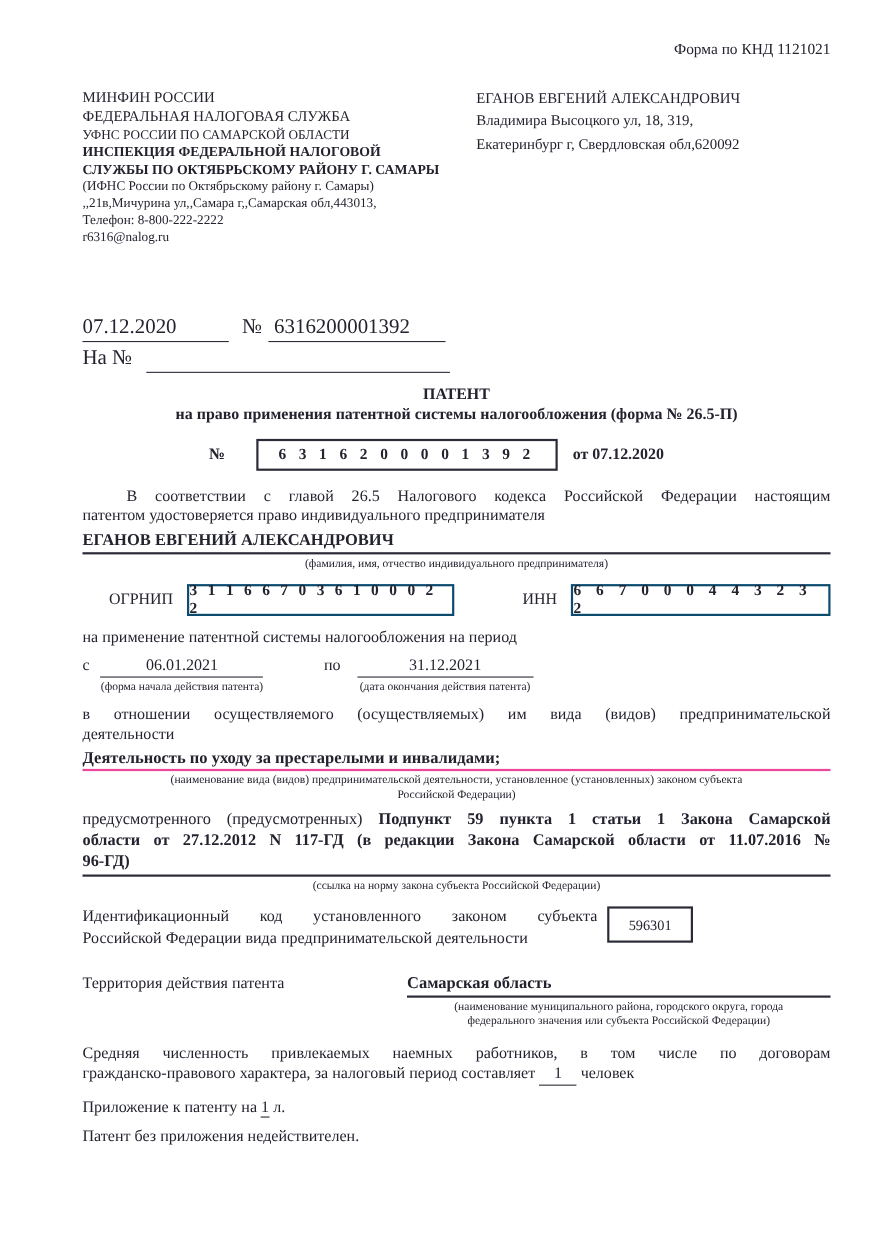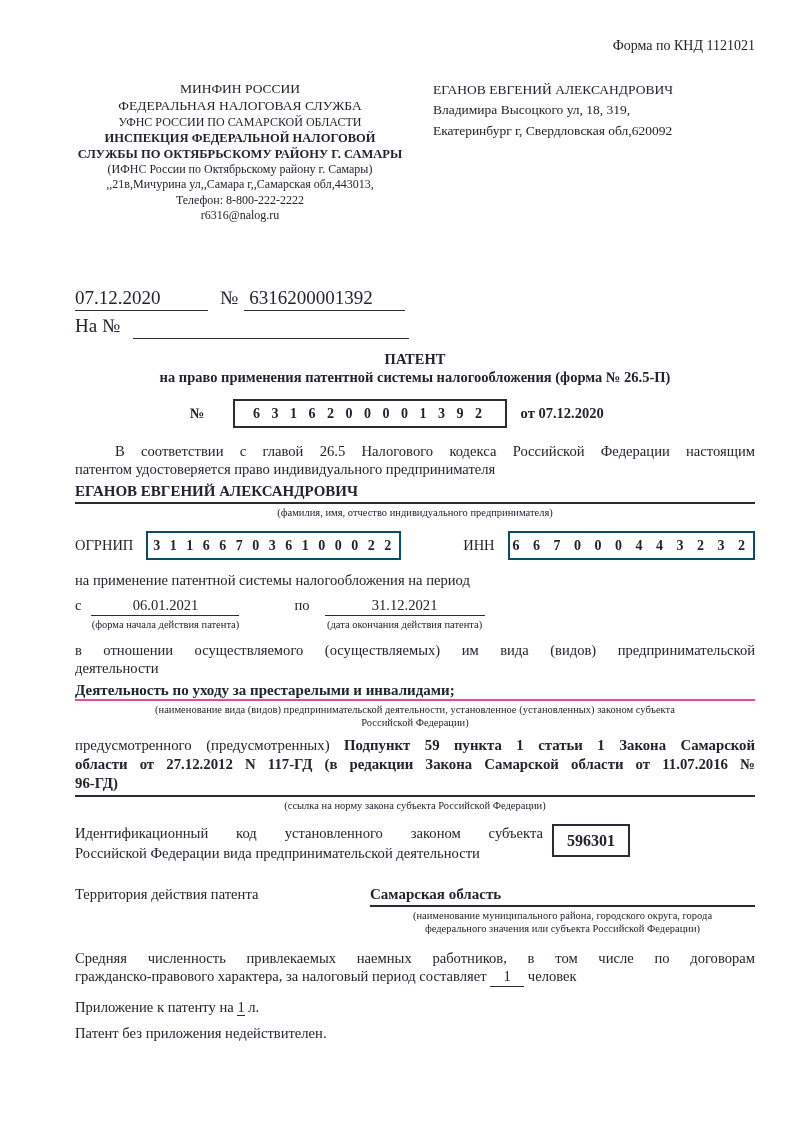--- a/index.html
+++ b/index.html
@@ -6,21 +6,21 @@
   .page{
     width:793px;height:1123px;box-sizing:border-box;
     background:#ffffff;position:relative;overflow:hidden;
     font-family:"Liberation Serif","DejaVu Serif",serif;
     color:#23232f;
   }
   .content{margin:0 38px 0 75px;width:680px;}
   
   .form-code{padding-top:38px;text-align:right;font-size:14px;}
   .header{display:flex;margin-top:26px;}
-  .issuer{width:330px;text-align:center;line-height:1.28;}
+  .issuer{width:330px;line-height:1.28;}
   .issuer .l-big{font-size:13.5px;}
   .issuer .l-mid{font-size:12px;}
   .issuer .l-bold{font-size:12.5px;font-weight:bold;}
   .issuer .l-small{font-size:12px;}
   .recipient{width:322px;margin-left:auto;line-height:1.5;font-size:13.5px;}
   
   .ref{margin-top:64px;font-size:19px;}
   .ref-row{margin-bottom:4px;white-space:nowrap;}
   .u{border-bottom:1.4px solid #2b2b38;}
   .ref-date{display:inline-block;width:133px;padding-bottom:1px;}
@@ -35,21 +35,21 @@
           display:flex;align-items:center;justify-content:center;
           letter-spacing:4px;font-size:14px;}
   .pn-date{margin-left:14px;}
   
   .para{font-size:14.6px;line-height:1.22;}
   .jline{text-align:justify;text-align-last:justify;}
   .indent{text-indent:40px;}
   .name-line{margin-top:4px;font-weight:bold;font-size:15px;border-bottom:2px solid #2b2b38;padding-bottom:2px;}
   .caption{font-size:10.5px;text-align:center;line-height:1.3;margin-top:2px;}
   
-  .codes-row{display:flex;align-items:center;margin-top:12px;font-size:14.5px;}
+  .codes-row{display:flex;align-items:center;margin-top:12px;font-size:14.5px;margin-left:24px;}
   .code-box{height:25px;border:2px solid #0c4a6e;display:flex;align-items:center;justify-content:center;font-weight:bold;font-size:14px;}
   .box-ogrnip{width:272px;margin-left:13px;letter-spacing:3px;}
   .box-inn{width:264px;margin-left:13px;letter-spacing:5px;}
   .inn-label{margin-left:62px;}
   
   .period-intro{margin-top:12px;font-size:14.6px;}
   .dates-row{display:flex;margin-top:8px;font-size:14.6px;}
   .date-field{text-align:center;}
   .date-val{border-bottom:1.4px solid #2b2b38;padding-bottom:1px;}
   .df-from{width:148px;margin-left:10px;}
@@ -57,21 +57,21 @@
   .po-label{margin:0 15px 0 55px;}
   
   .act-intro{margin-top:10px;}
   .act-name{margin-top:4px;font-weight:bold;font-size:15px;border-bottom:2px solid #ec4899;padding-bottom:0;}
   .law{margin-top:6px;font-size:14.8px;line-height:1.28;border-bottom:2px solid #2b2b38;padding-bottom:2px;}
   .law b{font-weight:bold;}
   
   .idcode-row{display:flex;margin-top:12px;}
   .idcode-text{width:468px;font-size:14.6px;line-height:1.35;}
   .idcode-box{width:74px;height:29px;border:2px solid #2b2b38;margin-left:auto;margin-right:125px;
-              display:flex;align-items:center;justify-content:center;font-weight:bold;font-size:16px;}
+              display:flex;align-items:center;justify-content:center;font-weight:normal;font-size:13px;}
   
   .terr-row{display:flex;margin-top:22px;font-size:14.6px;}
   .terr-label{width:295px;}
   .terr-right{flex:1;}
   .terr-val{font-weight:bold;font-size:15px;border-bottom:2px solid #2b2b38;padding-bottom:2px;}
   
   .workers{margin-top:14px;}
   .count-u{display:inline-block;min-width:34px;text-align:center;border-bottom:1.4px solid #2b2b38;}
   .pages-u{border-bottom:1.4px solid #2b2b38;}
   .attach-line{margin-top:12px;}

